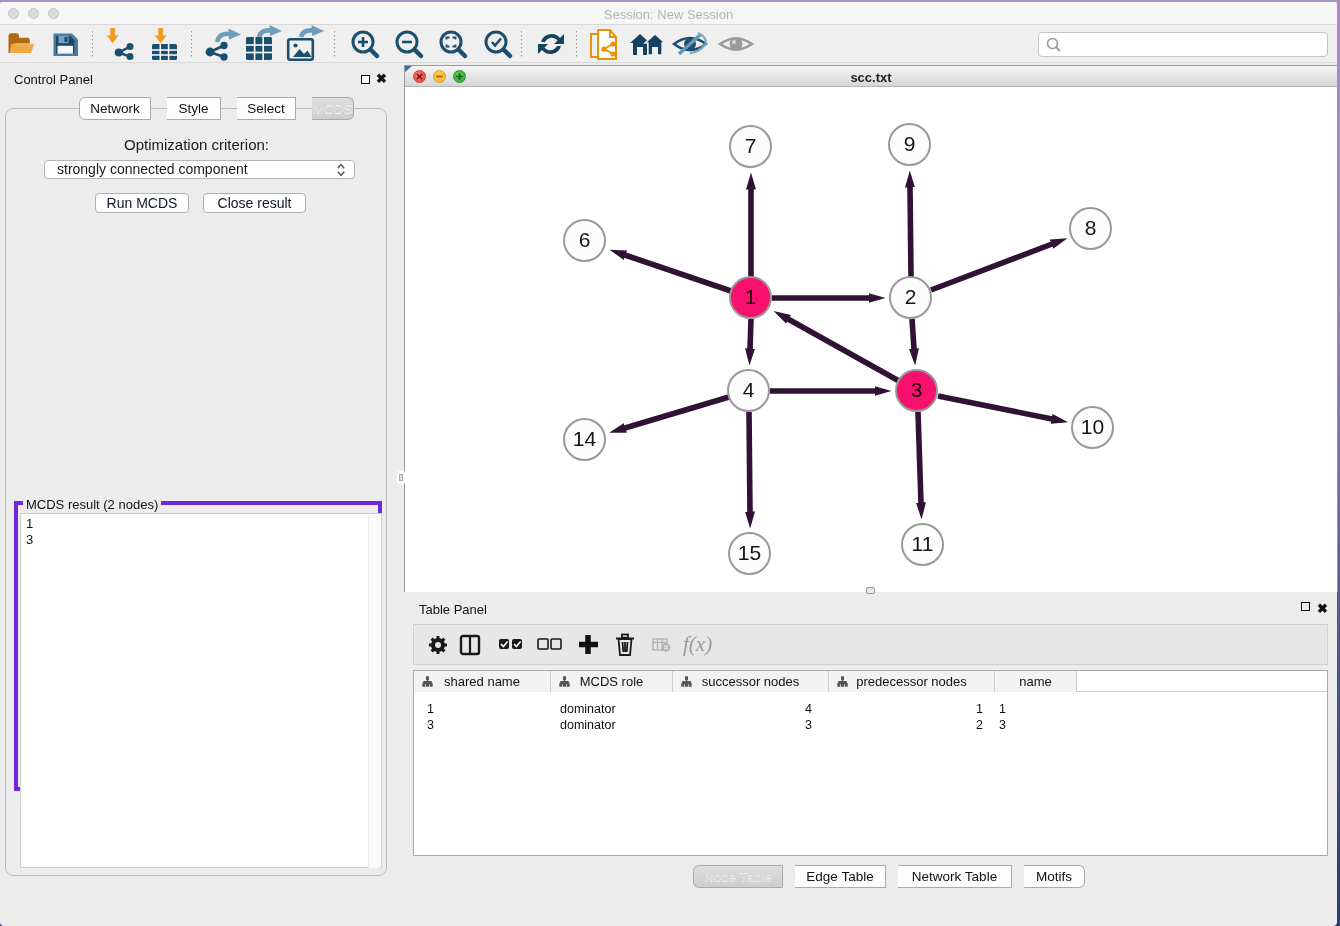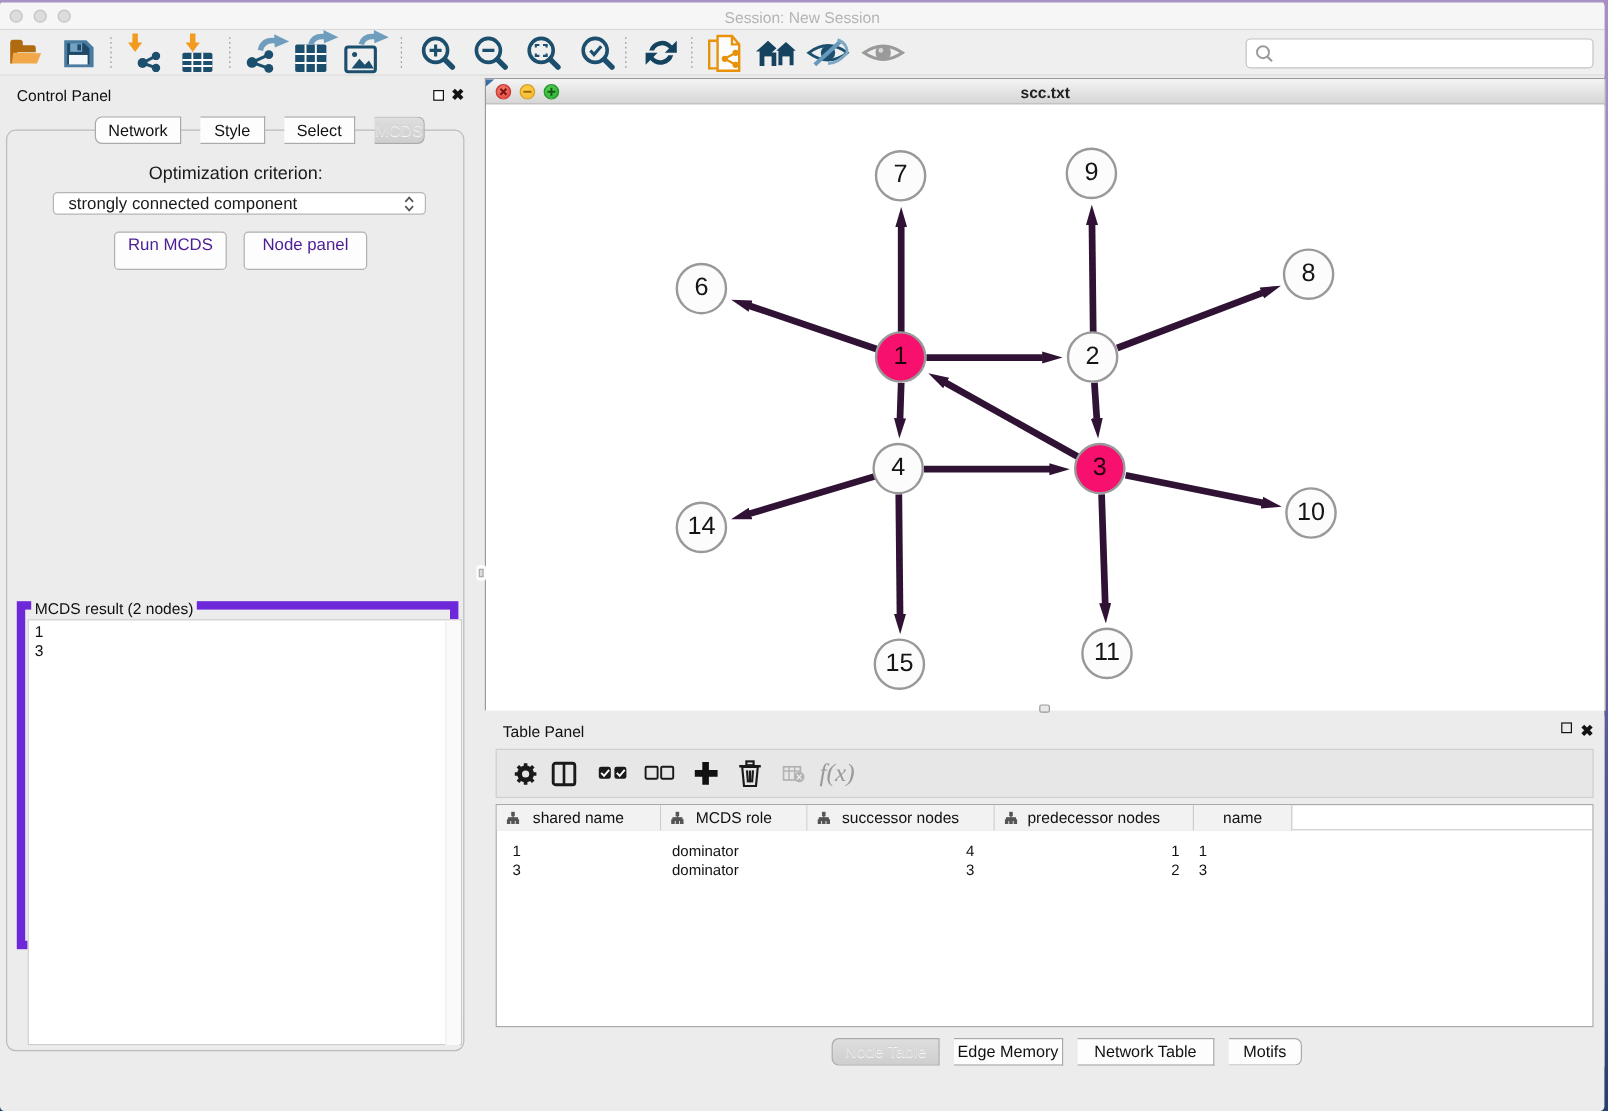--- a/index.html
+++ b/index.html
@@ -57,28 +57,28 @@
 .tab.sel   { background:linear-gradient(180deg,#dedede,#cecece); color:#d6d6d6;
   text-shadow:0 1px 0 #f5f5f5; }
 #opt-label { position:absolute; left:0; top:72px; width:393px; text-align:center; font-size:15px; color:#1a1a1a; }
 #opt-select {
   position:absolute; left:44px; top:96px; width:311px; height:19px;
   background:#fff; border:1px solid #b5b5b5; border-radius:4px;
   font-size:14px; color:#1a1a1a; padding-left:12px; line-height:17px;
 }
 #opt-chevron { position:absolute; right:8px; top:2px; width:10px; height:14px; }
 .btn {
-  position:absolute; height:32px; background:#fdfdfd; border:1px solid #b0b0b0;
-  border-radius:4px; font-size:14px; color:#4c1d95; text-align:center; line-height:18px;
+  position:absolute; height:20px; background:#fdfdfd; border:1px solid #b0b0b0;
+  border-radius:4px; font-size:14px; color:#0f172a; text-align:center; line-height:18px;
 }
 #btn-run   { left:95px;  top:129px; width:94px; }
 #btn-close { left:203px; top:129px; width:103px; }
 #fieldset {
   position:absolute; left:14px; top:437px; width:368px; height:290px;
-  border:7px solid #6d28d9;
+  border:4px solid #6d28d9;
 }
 #fs-legend {
   position:absolute; left:5px; top:-8px; background:#ececec; padding:0 3px;
   font-size:13px; color:#111;
 }
 #fs-white { position:absolute; left:2px; top:8px; width:362px; height:355px; background:#fff; border:1px solid #ccc;}
 #fs-white .num { font-size:13px; color:#111; padding-left:5px; line-height:16px;}
 #fs-scroll { position:absolute; right:1px; top:1px; width:12px; height:353px; background:#fafafa; border-left:1px solid #eee;}
 
 #netwin {
@@ -308,21 +308,21 @@
       <div class="tab" style="width:59px">Select</div>
       <div class="tab sel last" style="width:42px">MCDS</div>
     </div>
     <div id="opt-label">Optimization criterion:</div>
     <div id="opt-select">strongly connected component
       <svg id="opt-chevron" viewBox="0 0 10 14">
           <path d="M1.8 5.2 L5 1.6 L8.2 5.2 M1.8 8.8 L5 12.4 L8.2 8.8" stroke="#555" fill="none" stroke-width="1.5"></path>
         </svg>
     </div>
     <div class="btn" id="btn-run">Run MCDS</div>
-    <div class="btn" id="btn-close">Node panel</div>
+    <div class="btn" id="btn-close">Close result</div>
     <div id="fieldset">
       <div id="fs-legend">MCDS result (2 nodes)</div>
       <div id="fs-white">
         <div class="num" style="margin-top:2px">1</div>
         <div class="num">3</div>
         <div id="fs-scroll"></div>
       </div>
     </div>
   </div>
   <div id="netwin">
@@ -468,21 +468,21 @@
       <div class="trow" style="top:47px">
         <span style="left:13px">3</span>
         <span style="left:146px">dominator</span>
         <span style="left:386px;width:12px;text-align:right">3</span>
         <span style="left:557px;width:12px;text-align:right">2</span>
         <span style="left:585px">3</span>
       </div>
     </div>
     <div id="tp-tabs">
       <div class="tab first sel" style="width:90px">Node Table</div>
-      <div class="tab" style="width:91px">Edge Memory</div>
+      <div class="tab" style="width:91px">Edge Table</div>
       <div class="tab" style="width:114px">Network Table</div>
       <div class="tab last" style="width:61px">Motifs</div>
     </div>
   </div>
   <div id="handle-v">
       <i></i>
     </div>
   <div id="handle-h"></div>
 </div>
 

